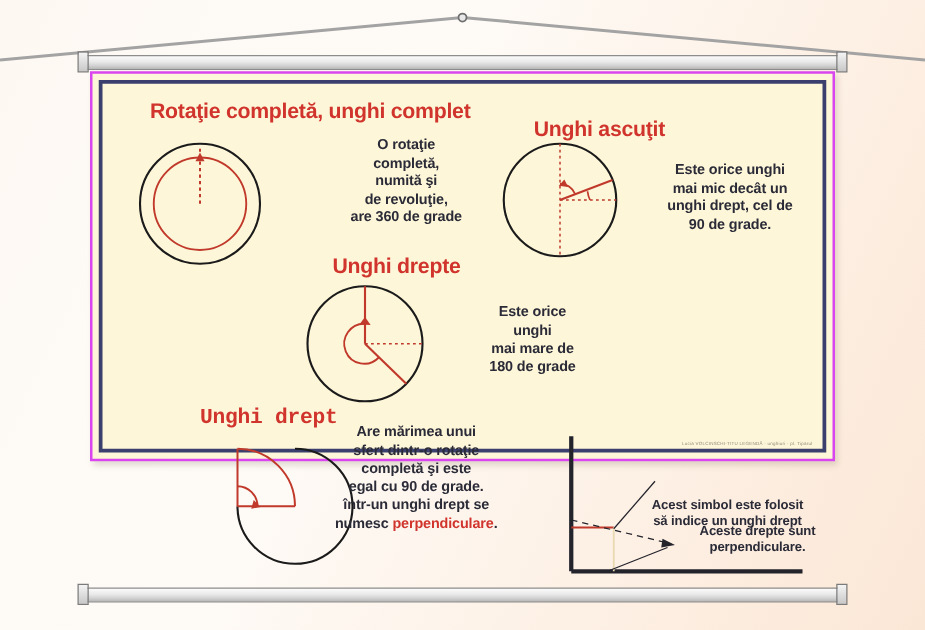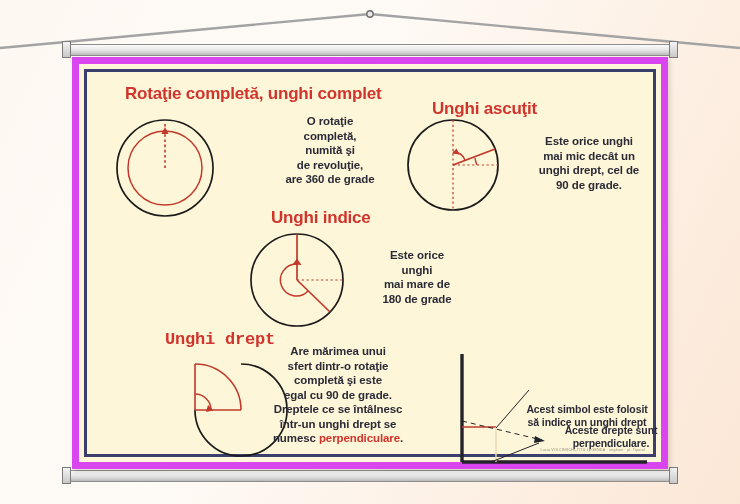--- a/index.html
+++ b/index.html
@@ -28,23 +28,23 @@
     background:linear-gradient(180deg,#f4f4f4,#c8c8c8);
     border:1px solid #7b7b7b;box-sizing:border-box;
   }
   .cap-tl{left:62px;top:41px;}
   .cap-tr{left:669px;top:41px;}
   .cap-bl{left:62px;top:467px;}
   .cap-br{left:669px;top:467px;}
 
   
   .poster{
-    position:absolute;left:72px;top:57px;width:596px;height:412px;
+    position:absolute;left:72px;top:57px;width:596px;height:312px;
     background:#fdf6d8;
-    border:7px solid #d946ef;
+    border:2px solid #d946ef;
     box-sizing:border-box;
     box-shadow:2px 3px 5px rgba(80,60,40,.18);
   }
   .poster-inner{
     position:absolute;left:5px;top:5px;right:5px;bottom:5px;
     border:3px solid #3a3f6e;
     box-sizing:border-box;
     background:#fdf6d8;
   }
 
@@ -146,52 +146,51 @@
           <path d="M448,364 L458,369 L447,371 Z" fill="#23232c"></path>
           <line x1="409" y1="356" x2="442" y2="318" stroke="#23232c" stroke-width="1"></line>
           <line x1="404" y1="390" x2="452" y2="371" stroke="#23232c" stroke-width="1"></line>
         </g>
       </svg>
 
       <div class="heading" style="left:38px;top:12px;">Rotaţie completă, unghi complet</div>
 
       <div class="heading" style="left:345px;top:27px;">Unghi ascuţit</div>
 
-      <div class="heading" style="left:184px;top:136px;">Unghi indice</div>
+      <div class="heading" style="left:184px;top:136px;">Unghi drepte</div>
 
       <div class="heading" style="left:78px;top:258px;font-family:Liberation Mono, monospace;">Unghi drept</div>
 
       <div class="body-txt" style="left:168px;top:42px;width:150px;">
         <div>O rotaţie</div>
         <div>completă,</div>
         <div>numită şi</div>
         <div>de revoluţie,</div>
         <div>are 360 de grade</div>
       </div>
 
       <div class="body-txt" style="left:426px;top:62px;width:152px;">
         <div>Este orice unghi</div>
         <div>mai mic  decât  un</div>
         <div>unghi drept, cel de</div>
         <div>90 de grade.</div>
       </div>
 
-      <div class="body-txt" style="left:270px;top:176px;width:120px;">
+      <div class="body-txt" style="left:284px;top:176px;width:120px;">
         <div>Este orice</div>
         <div>unghi</div>
         <div>mai mare de</div>
         <div>180 de grade</div>
       </div>
 
       <div class="body-txt" style="left:158px;top:272px;width:186px;">
         <div>Are mărimea unui</div>
         <div>sfert dintr-o rotaţie</div>
         <div>completă şi este</div>
         <div>egal cu 90 de grade.</div>
-        <div>Dreptele ce se întâlnesc</div>
         <div>într-un unghi drept se</div>
         <div>
           <span>numesc </span><span class="kw">perpendiculare</span><span>.</span>
         </div>
       </div>
 
       <div class="body-txt small" style="left:415px;top:283px;width:170px;margin-top:48px;">
         <div>Acest simbol este  folosit</div>
         <div>să indice un unghi drept</div>
       </div>

